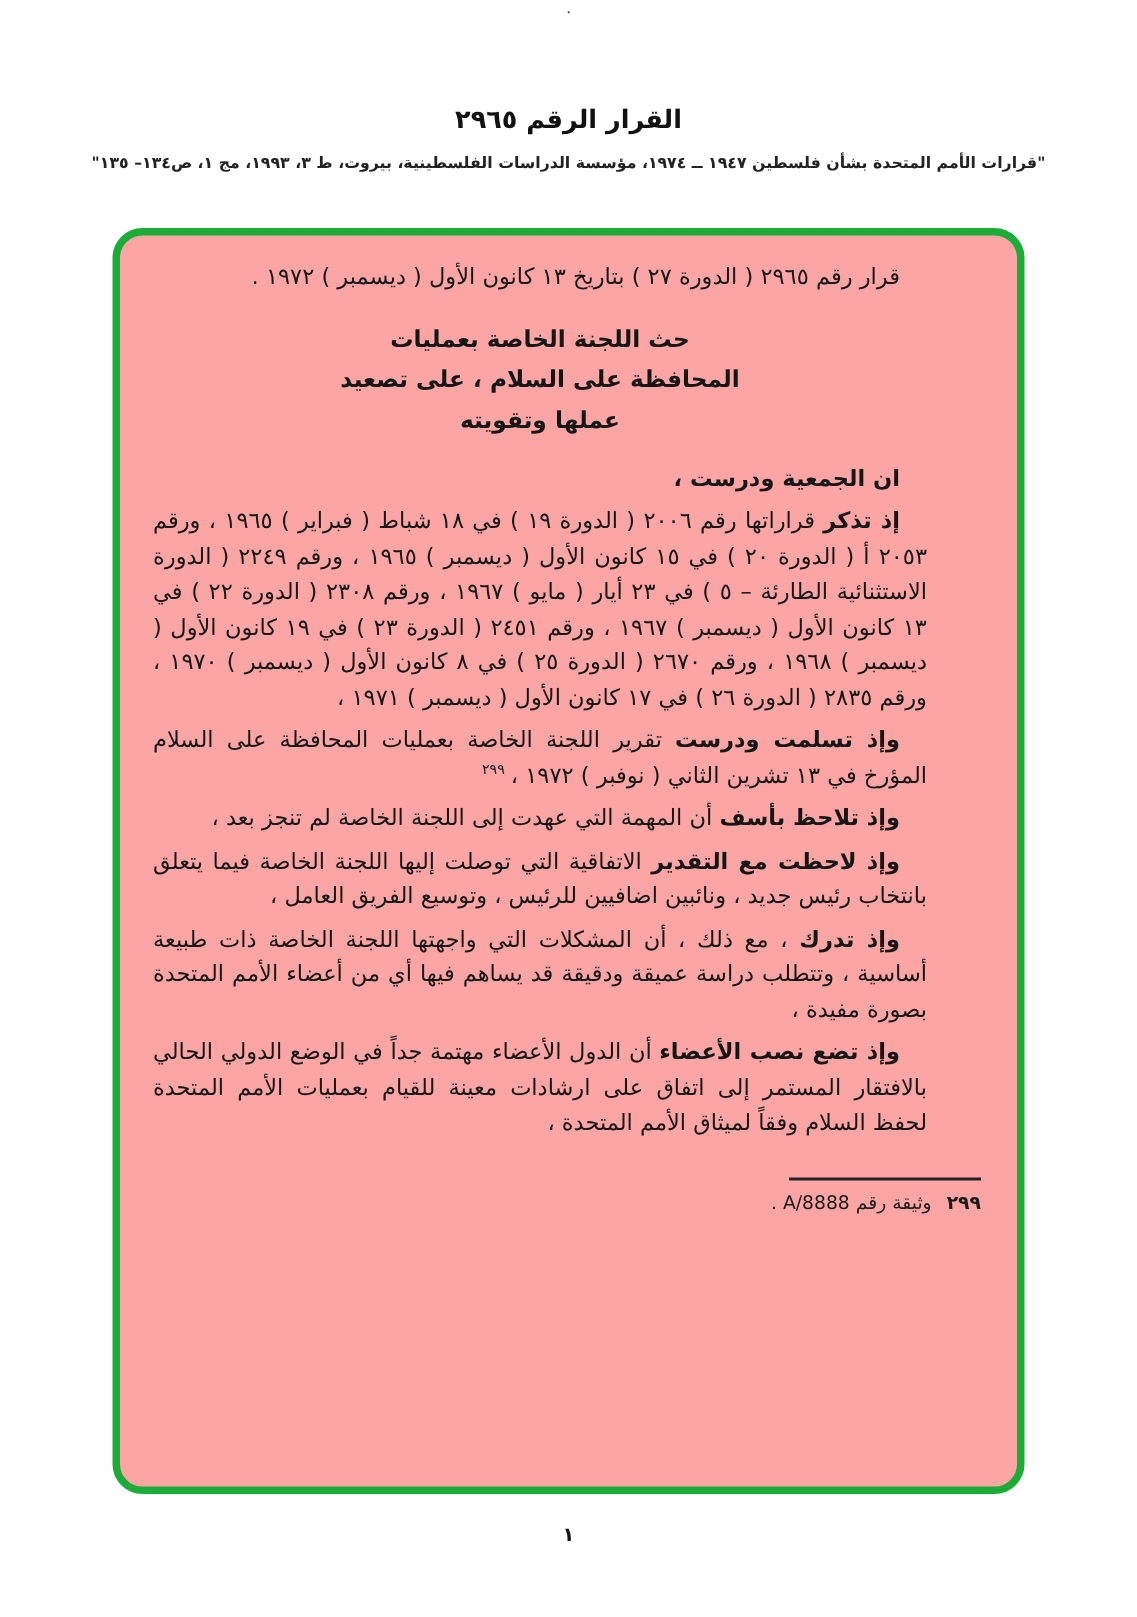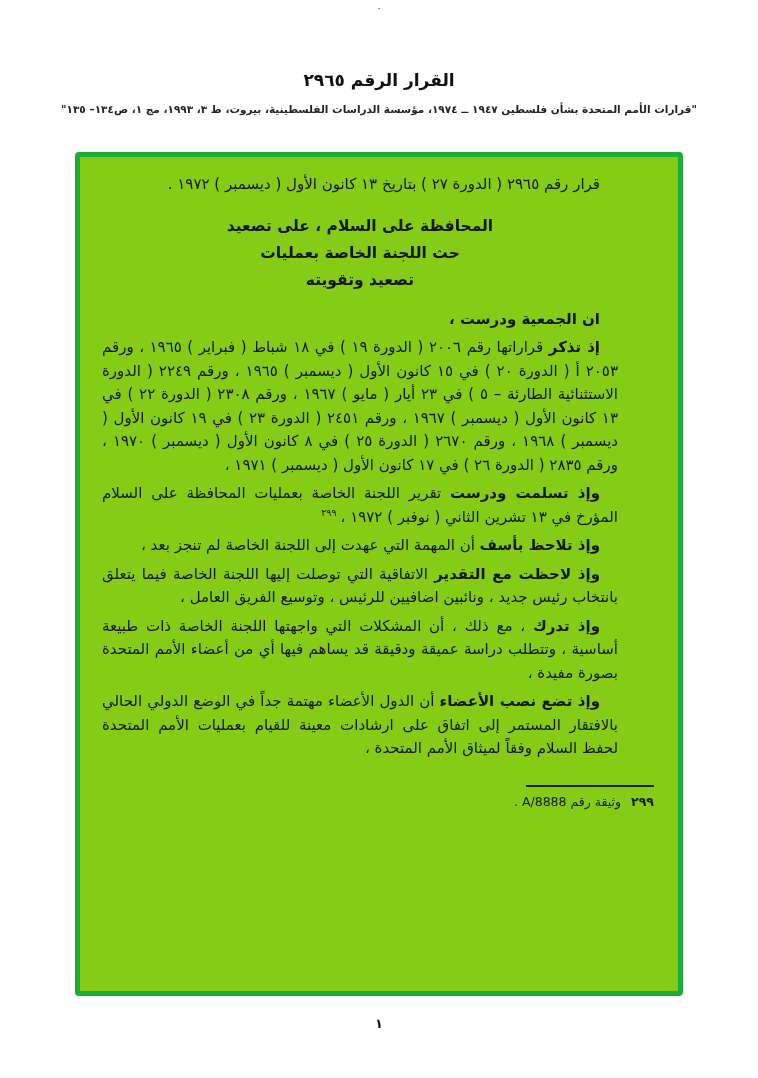--- a/index.html
+++ b/index.html
@@ -25,22 +25,22 @@
     text-align:center;
     font-size:10.5px;font-weight:700;color:#222;
     letter-spacing:0.1px;
     white-space:nowrap;
   }
   .green-box{
     position:absolute;left:75px;top:152px;
     width:608px;height:844px;
     box-sizing:border-box;
     border:5px solid #1cac38;
-    border-radius:4px;
-    background:#84cc16;
+    border-radius:20px;
+    background:#fca5a5;
   }
   .content{
     direction:rtl;
     padding:16px 60px 0 22px;
     font-size:15px;
     line-height:23.5px;
     text-align:justify;
   }
   .intro{
     margin:0 0 14px 0;
@@ -94,23 +94,23 @@
   <div class="top-mark">·</div>
 
   <h1 class="doc-title">القرار الرقم ٢٩٦٥</h1>
 
   <div class="source-line">"قرارات الأمم المتحدة بشأن فلسطين ١٩٤٧ ــ ١٩٧٤، مؤسسة الدراسات الفلسطينية، بيروت، ط ٣، ١٩٩٣، مج ١، ص١٣٤– ١٣٥"</div>
 
   <div class="green-box">
     <div class="content">
       <p class="intro">قرار رقم ٢٩٦٥ ( الدورة ٢٧ ) بتاريخ ١٣ كانون الأول ( ديسمبر ) ١٩٧٢ .</p>
       <div class="heading">
+          <div>حث اللجنة الخاصة بعمليات</div>
           <div>المحافظة على السلام ، على تصعيد</div>
-          <div>حث اللجنة الخاصة بعمليات</div>
-          <div>تصعيد وتقويته</div>
+          <div>عملها وتقويته</div>
         </div>
       <div class="paras">
           <p class="para"><b>ان الجمعية ودرست ،</b></p>
           <p class="para"><b>إذ تذكر</b><span> قراراتها رقم ٢٠٠٦ ( الدورة ١٩ ) في ١٨ شباط ( فبراير ) ١٩٦٥ ، ورقم ٢٠٥٣ أ ( الدورة ٢٠ ) في ١٥ كانون الأول ( ديسمبر ) ١٩٦٥ ، ورقم ٢٢٤٩ ( الدورة الاستثنائية الطارئة – ٥ ) في ٢٣ أيار ( مايو ) ١٩٦٧ ، ورقم ٢٣٠٨ ( الدورة ٢٢ ) في ١٣ كانون الأول ( ديسمبر ) ١٩٦٧ ، ورقم ٢٤٥١ ( الدورة ٢٣ ) في ١٩ كانون الأول ( ديسمبر ) ١٩٦٨ ، ورقم ٢٦٧٠ ( الدورة ٢٥ ) في ٨ كانون الأول ( ديسمبر ) ١٩٧٠ ، ورقم ٢٨٣٥ ( الدورة ٢٦ ) في ١٧ كانون الأول ( ديسمبر ) ١٩٧١ ،</span></p>
           <p class="para"><b>وإذ تسلمت ودرست</b><span> تقرير اللجنة الخاصة بعمليات المحافظة على السلام المؤرخ في ١٣ تشرين الثاني ( نوفبر ) ١٩٧٢ ،</span><sup class="ref">٢٩٩</sup></p>
           <p class="para"><b>وإذ تلاحظ بأسف</b><span> أن المهمة التي عهدت إلى اللجنة الخاصة لم تنجز بعد ،</span></p>
           <p class="para"><b>وإذ لاحظت مع التقدير</b><span> الاتفاقية التي توصلت إليها اللجنة الخاصة فيما يتعلق بانتخاب رئيس جديد ، ونائبين اضافيين للرئيس ، وتوسيع الفريق العامل ،</span></p>
           <p class="para"><b>وإذ تدرك</b><span> ، مع ذلك ، أن المشكلات التي واجهتها اللجنة الخاصة ذات طبيعة أساسية ، وتتطلب دراسة عميقة ودقيقة قد يساهم فيها أي من أعضاء الأمم المتحدة بصورة مفيدة ،</span></p>
           <p class="para"><b>وإذ تضع نصب الأعضاء</b><span> أن الدول الأعضاء مهتمة جداً في الوضع الدولي الحالي بالافتقار المستمر إلى اتفاق على ارشادات معينة للقيام بعمليات الأمم المتحدة لحفظ السلام وفقاً لميثاق الأمم المتحدة ،</span></p>
         </div>

